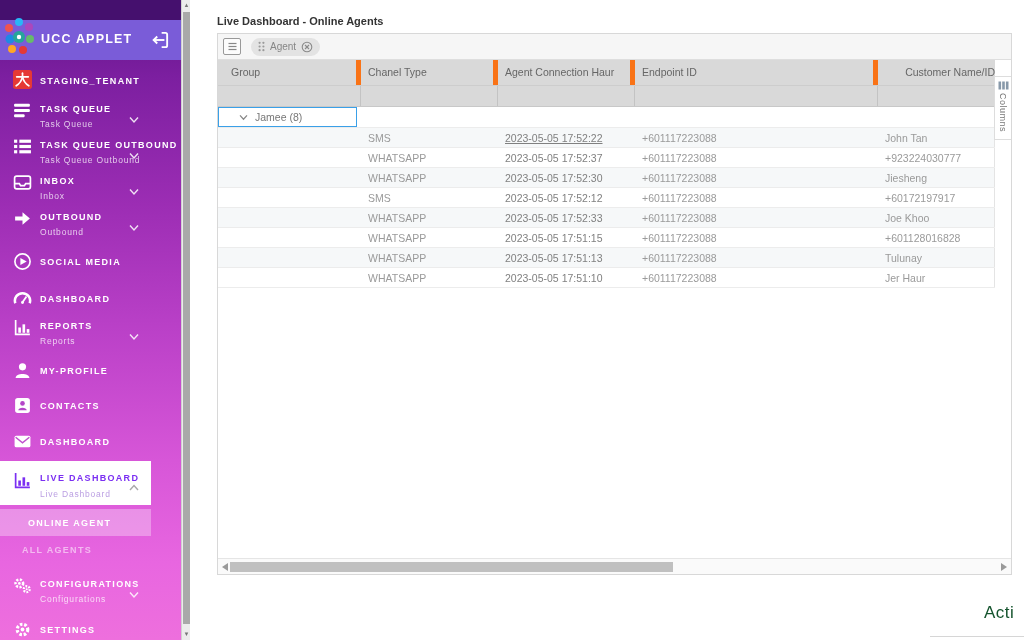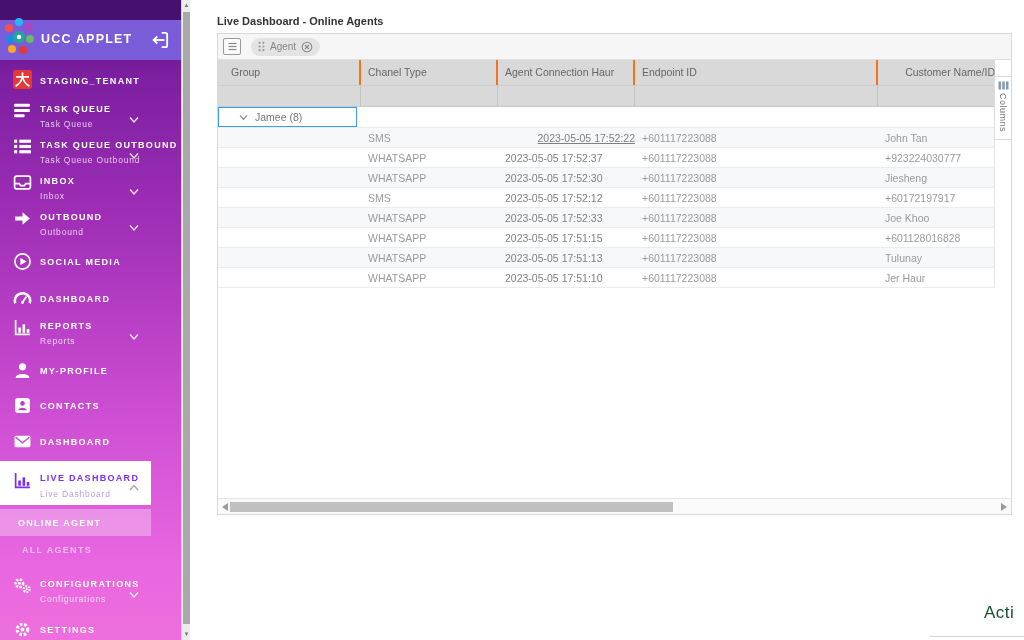--- a/index.html
+++ b/index.html
@@ -23,51 +23,51 @@
   .ic { position:absolute; left:13px; top:0; width:19px; height:19px; display:inline-block; }
   .lbl { position:absolute; left:40px; top:3px; font-size:9px; font-weight:bold; letter-spacing:1.3px; white-space:nowrap; }
   .sub { position:absolute; left:40px; top:18px; font-size:8.5px; letter-spacing:0.8px; color:rgba(255,255,255,0.75); white-space:nowrap; }
   .chev { position:absolute; right:12px; top:9px; width:10px; height:8px; opacity:.85; }
   .item-live { background:#fff; height:44px; }
   .item-live .lbl { color:#7b2ff2; top:12px; }
   .item-live .sub { color:#bb9fe2; top:28px; }
   .item-live .ic { top:10px; }
   .item-live .chev { top:17px; }
   .item-online { background:rgba(255,255,255,0.32); height:27px; }
-  .item-online .lbl { left:18px; top:9px; }
+  .item-online .lbl { left:28px; top:9px; }
   .item-all .lbl { left:22px; color:rgba(255,255,255,0.55); }
 
   
   .main-title { position:absolute; left:217px; top:15px; font-size:11px; font-weight:bold; color:#333; }
-  .grid { position:absolute; left:217px; top:33px; width:795px; height:482px; border:1px solid #d8d8d8; background:#fff; }
+  .grid { position:absolute; left:217px; top:33px; width:795px; height:542px; border:1px solid #d8d8d8; background:#fff; }
 
   .gtoolbar { position:absolute; left:0; top:0; right:0; height:26px; background:#f6f6f6; border-bottom:1px solid #dedede; display:flex; align-items:center; padding-left:5px; }
   .tool-btn { width:18px; height:17px; border:1px solid #999; border-radius:2px; background:#fcfcfc; display:flex; align-items:center; justify-content:center; cursor:pointer; }
   .chip { margin-left:10px; height:18px; background:#e3e3e3; border-radius:10px; display:flex; align-items:center; padding:0 7px; gap:5px; cursor:pointer; }
   .chip .clabel { font-size:10px; color:#868686; }
 
   .gtable { position:absolute; left:0; top:26px; width:777px; }
   .ghead, .gfilter, .grow { display:grid; grid-template-columns:143px 137px 137px 243px 117px; }
   .ghead { height:25px; background:#d9d9d9; }
-  .ghead .hcell { font-size:10.5px; color:#666; line-height:25px; padding-left:7px; border-right:2px solid #f97316; overflow:hidden; white-space:nowrap; }
+  .ghead .hcell { font-size:10.5px; color:#666; line-height:25px; padding-left:7px; border-right:5px solid #f97316; overflow:hidden; white-space:nowrap; }
   .ghead .hcell:first-child { padding-left:13px; }
   .ghead .hcell:last-child { border-right:none;text-align:right; }
   .gfilter { height:22px; background:#d9d9d9; border-top:1px solid #cdcdcd; border-bottom:1px solid #c8c8c8; }
   .gfilter .fcell { border-right:1px solid #c3c3c3; }
   .gfilter .fcell:last-child { border-right:none; }
 
   .grow-group { position:relative; height:21px; border-bottom:1px solid #ececec; background:#fff; }
   .group-cell { position:absolute; left:0; top:0; width:139px; height:20px; border:1px solid #3aa0e8; display:flex; align-items:center; gap:7px; padding-left:20px; background:#fff; cursor:pointer; }
   .group-cell .gtxt { font-size:10.5px; color:#777; }
 
   .grow { height:20px; border-bottom:1px solid #ececec; font-size:10.5px; color:#9a9a9a; background:#fff; }
   .grow.odd { background:#f6f8f9; }
   .grow .cell { line-height:20px; padding-left:7px; white-space:nowrap; overflow:hidden; }
   .grow .cell.time { color:#808080; }
-  .grow .cell.u { text-decoration:underline;text-align:right; }
+  .grow .cell.u { text-decoration:underline; }
   .grow .cell.last { border-right:1px solid #e4e4e4; }
 
   .columns-tab { position:absolute; right:0; top:42px; width:17px; height:64px; background:#fff; border:1px solid #ddd; border-right:none; display:flex; flex-direction:column; align-items:center; padding-top:4px; gap:3px; cursor:pointer; }
   .columns-tab .vtext { writing-mode:vertical-rl; font-size:9px; color:#777; letter-spacing:0.5px; }
 
   .hscroll { position:absolute; left:0; right:0; bottom:0; height:16px; background:#fafafa; border-top:1px solid #e5e5e5; }
   .hs-arrow { position:absolute; top:4px; width:0; height:0; border-style:solid; }
   .hs-left { left:4px; border-width:4px 6px 4px 0; border-color:transparent #9a9a9a transparent transparent; }
   .hs-right { right:4px; border-width:4px 0 4px 6px; border-color:transparent transparent transparent #9a9a9a; }
   .hs-thumb { position:absolute; left:12px; top:3px; width:443px; height:10px; background:#c0c0c0; cursor:grab; }

